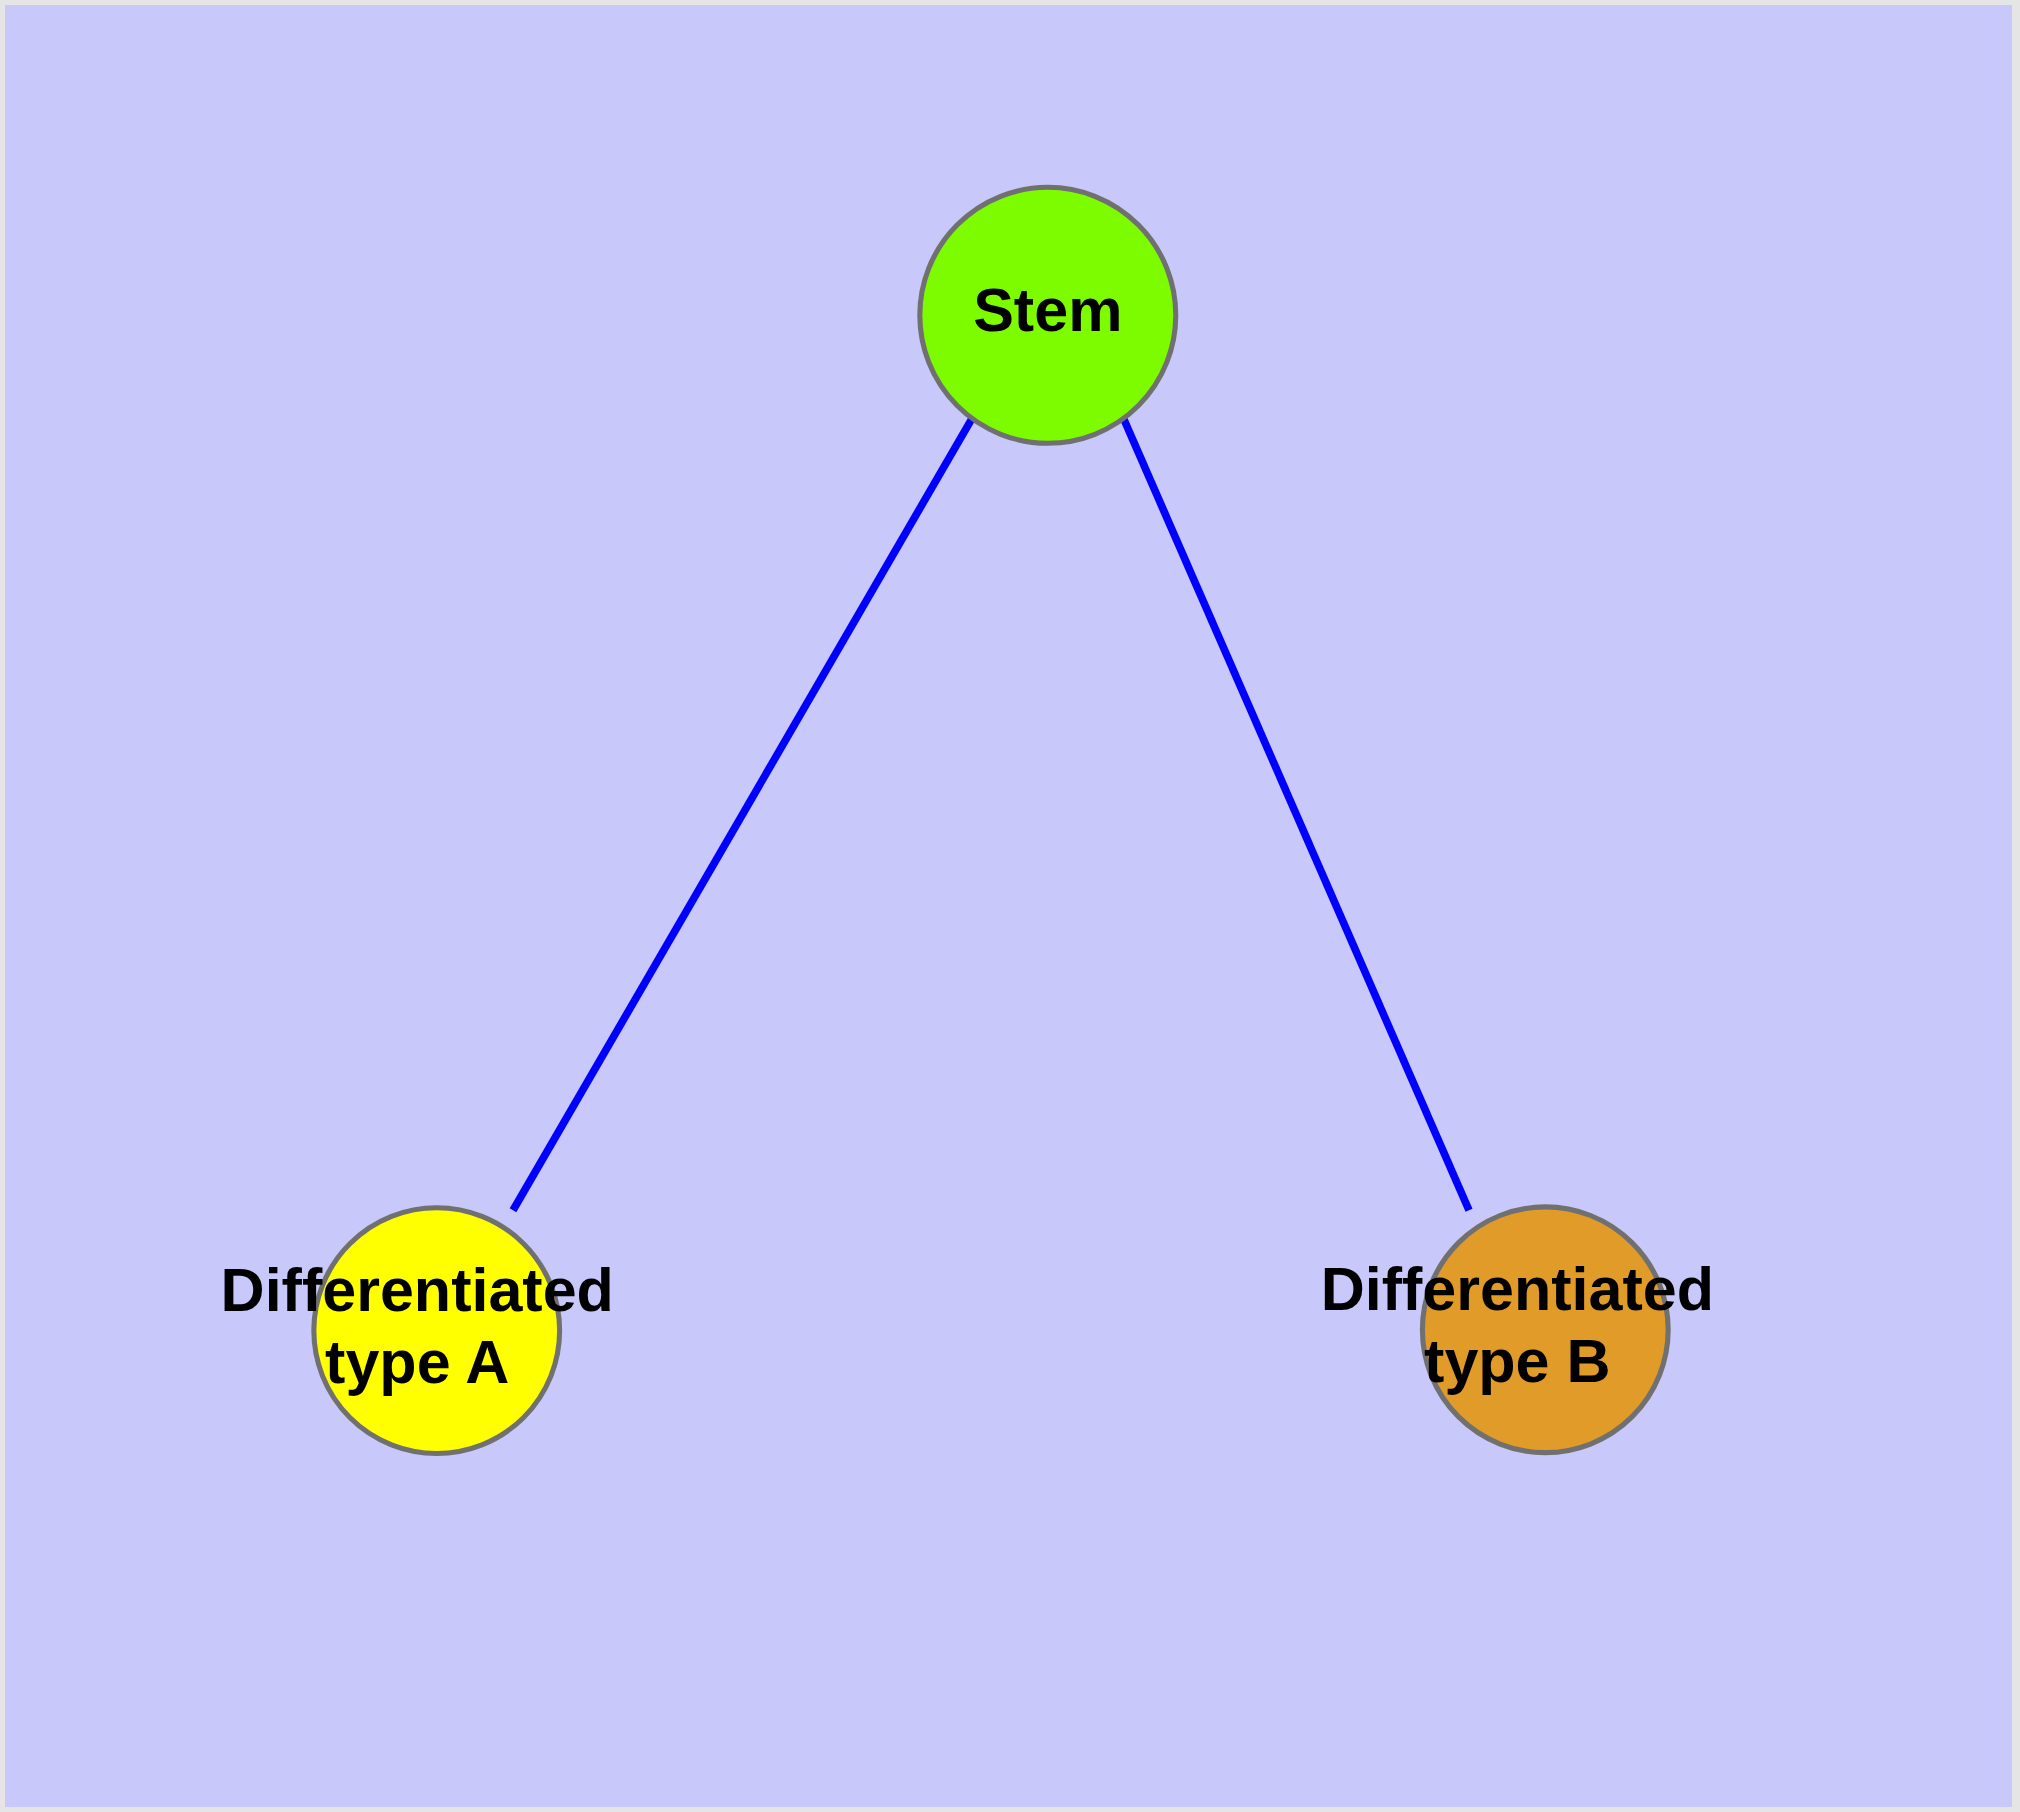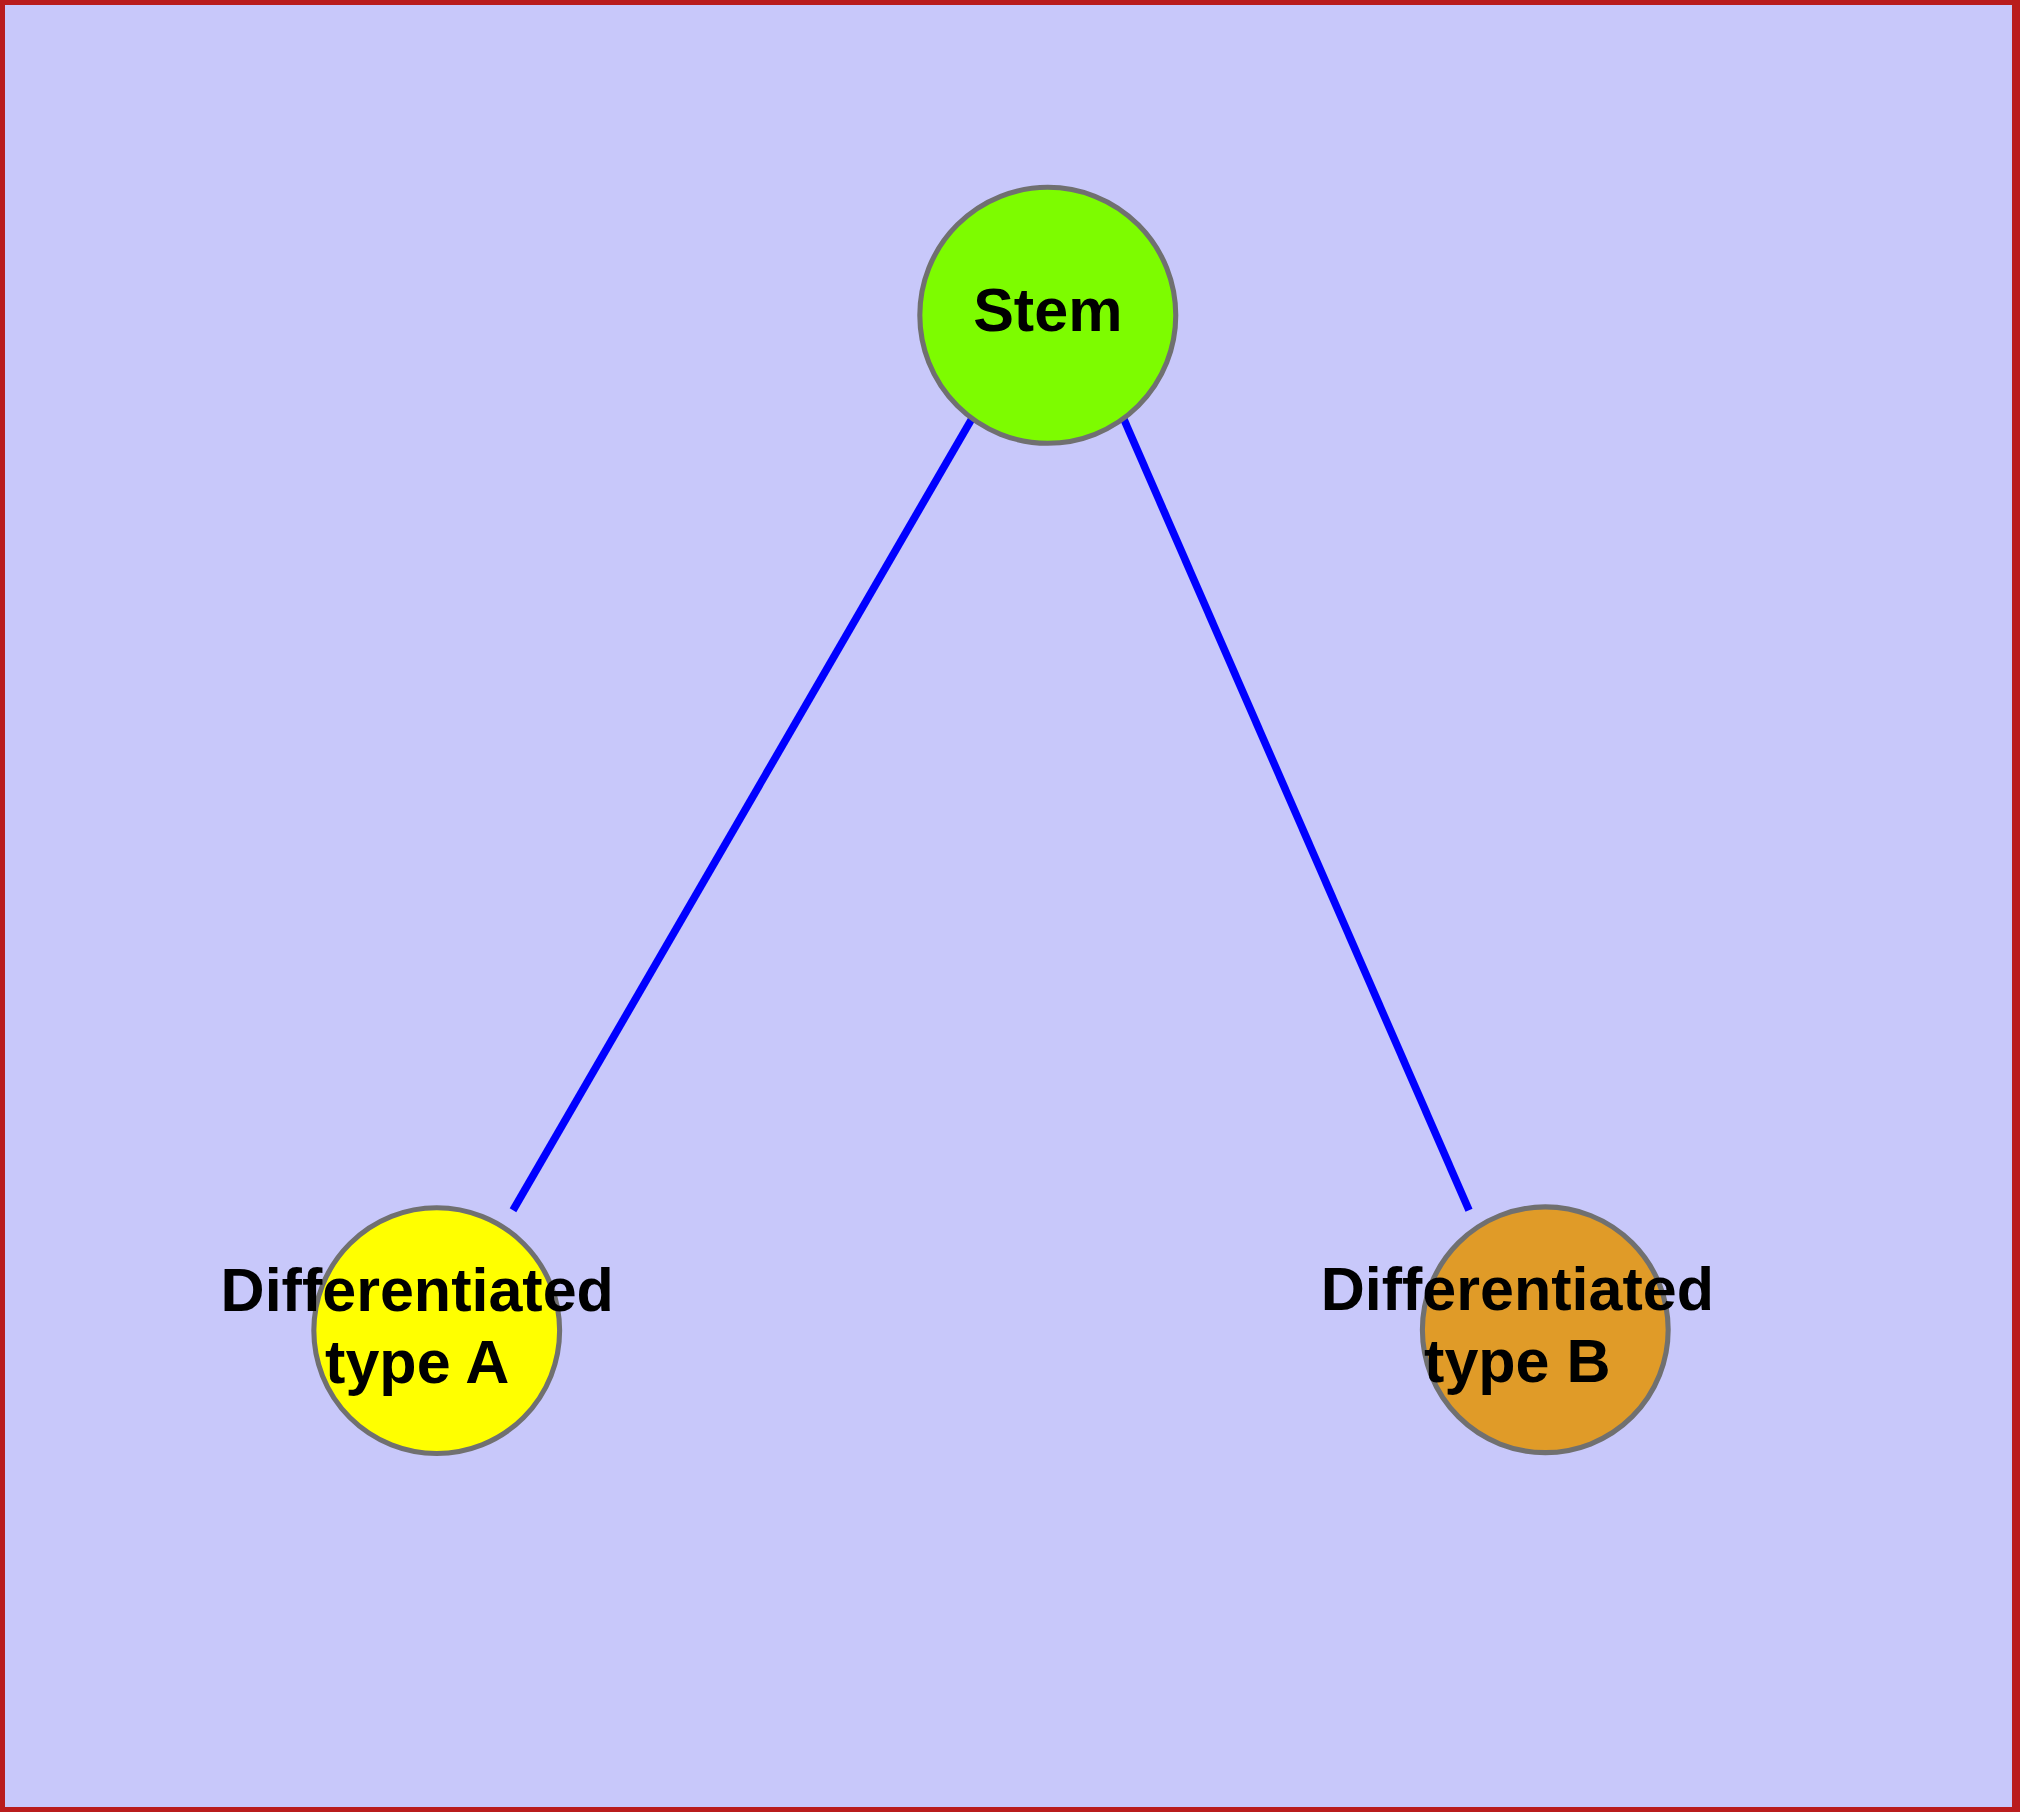--- a/index.html
+++ b/index.html
@@ -5,21 +5,21 @@
 <style>
   html, body {
     margin: 0;
     padding: 0;
     background: #ffffff;
   }
   #canvas {
     position: relative;
     width: 2021px;
     height: 1812px;
-    background: #b91c1c;
+    background: #e5e5e5;
     overflow: hidden;
     font-family: "Liberation Sans", "DejaVu Sans", sans-serif;
   }
   #plot-background {
     position: absolute;
     left: 5.1px;
     top: 5.1px;
     width: 2007px;
     height: 1802px;
     background: #c8c8fa;

